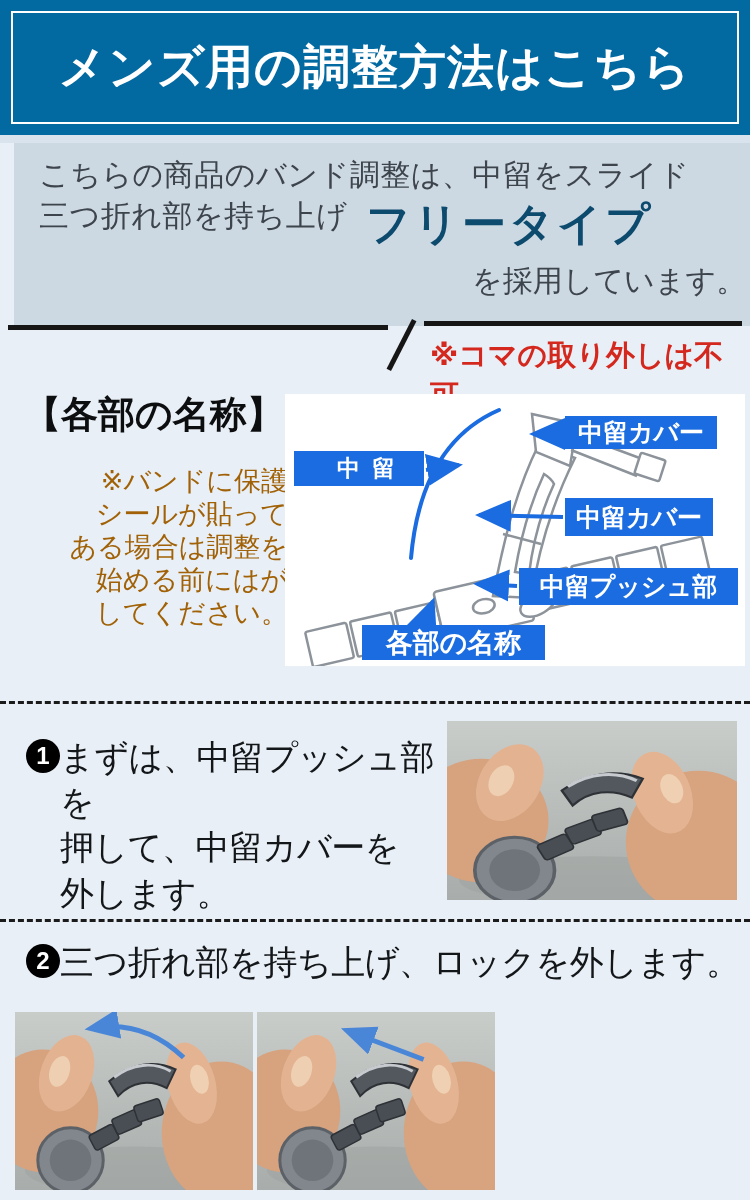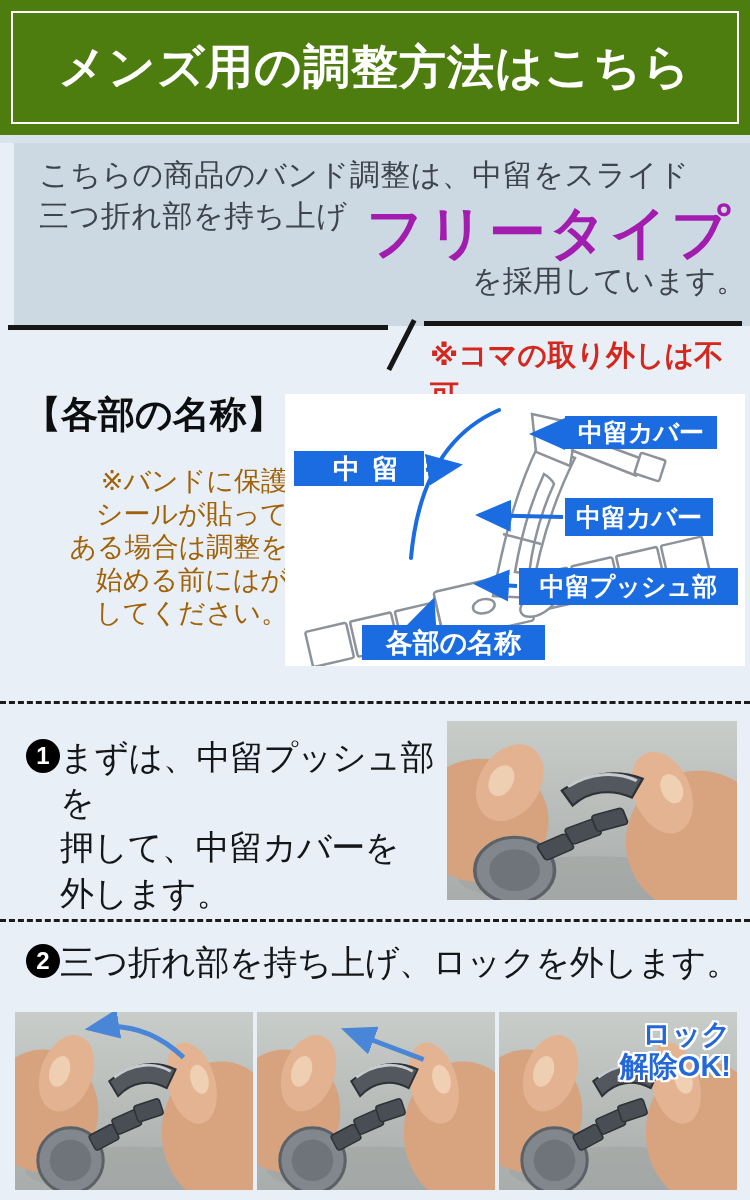--- a/index.html
+++ b/index.html
@@ -3,54 +3,54 @@
 <meta charset="utf-8">
 <style>
   * { margin:0; padding:0; box-sizing:border-box; }
   html,body { background:#ffffff; }
   .page {
     position:relative; width:750px; height:1200px; overflow:hidden;
     background:#e9eff6;
     font-family:"Liberation Sans","DejaVu Sans",sans-serif;
   }
   
-  .header { position:absolute; left:0; top:0; width:750px; height:135px; background:#4d7c0f; }
+  .header { position:absolute; left:0; top:0; width:750px; height:135px; background:#0369a1; }
   .header-border { position:absolute; left:11px; top:11px; right:11px; bottom:11px; border:2px solid #ffffff; }
   .header-title {
     position:absolute; left:0; top:0; width:100%; height:100%;
     display:flex; align-items:center; justify-content:center;
     color:#ffffff; font-size:47px; font-weight:bold; letter-spacing:1px;
   }
   .gap-strip { position:absolute; left:0; top:135px; width:750px; height:8px; background:#d9e3ed; }
   
   .intro { position:absolute; left:14px; top:143px; width:750px; height:183px; background:#ccd8e2; color:#3d444c;text-align:right; }
   .intro-line1 { position:absolute; left:25px; top:12px;  font-size:30px; letter-spacing:0.5px; }
   .intro-line2 { position:absolute; left:25px; top:53px;  font-size:30px; letter-spacing:0.5px; }
-  .intro-highlight { position:absolute; left:352px; top:52px; font-size:57px; font-weight:bold; color:#a21caf; letter-spacing:3px; }
+  .intro-highlight { position:absolute; left:352px; top:52px; font-size:44px; font-weight:bold; color:#0c4a6e; letter-spacing:3px; }
   .intro-suffix { position:absolute; left:458px; top:118px; font-size:30px; }
   
   .rule-left  { position:absolute; left:8px;   top:325px; width:380px; height:5px; background:#161616; }
   .rule-right { position:absolute; left:424px; top:321px; width:318px; height:5px; background:#161616; }
   .rule-slash { position:absolute; left:399px; top:317px; width:5px; height:56px; background:#161616; transform:rotate(27deg); }
   .warning-text { position:absolute; left:430px; top:336px; width:315px; font-size:29px; font-weight:bold; color:#d4281e; }
   
   .parts-heading { position:absolute; left:24px; top:390px; font-size:37px; font-weight:bold; color:#0c0e10; }
   .seal-note {
     position:absolute; left:20px; top:465px; width:268px;
     font-size:27px; line-height:1.22; color:#a16207;
     white-space:pre-line; padding-left:1em; text-indent:-1em;text-align:right;
   }
   .diagram-box { position:absolute; left:285px; top:394px; width:460px; height:272px; background:#ffffff; }
   .diagram-svg { position:absolute; left:0; top:0; width:460px; height:272px; }
   .part-label {
     position:absolute; background:#1a6ce0; color:#ffffff; font-weight:bold;
     display:flex; align-items:center; justify-content:center; white-space:nowrap;
   }
   .lbl-cover   { left:280px; top:22px;  width:152px; height:33px; font-size:25px; }
-  .lbl-clasp   { left:9px;   top:57px;  width:130px; height:35px; font-size:27px; letter-spacing:12px; padding-left:26px; }
+  .lbl-clasp   { left:9px;   top:57px;  width:130px; height:35px; font-size:23px; letter-spacing:12px; padding-left:26px; }
   .lbl-trifold { left:280px; top:104px; width:148px; height:38px; font-size:25px; }
   .lbl-push    { left:234px; top:174px; width:219px; height:37px; font-size:25px; }
   .lbl-band    { left:77px;  top:231px; width:183px; height:35px; font-size:27px; }
   
   .dash-sep { position:absolute; left:0; width:750px; height:0; border-top:3px dashed #1b1b1b; }
   .sep1 { top:701px; } .sep2 { top:919px; }
   
   .step-row { position:absolute; display:flex; align-items:flex-start; }
   .step1-row { left:26px; top:735px; width:420px; }
   .step2-row { left:26px; top:940px; width:720px; }
@@ -209,21 +209,14 @@
       <use href="#scene"></use>
       <path d="M170,46 Q130,8 80,16" fill="none" stroke="#4a86d8" stroke-width="5" marker-end="url(#pah)"></path>
     </svg>
   </div>
   <div class="photo photo-s2b">
     <svg viewBox="0 0 240 180" preserveAspectRatio="none">
       <use href="#scene"></use>
       <path d="M168,48 L94,20" fill="none" stroke="#4a86d8" stroke-width="5" marker-end="url(#pah)"></path>
     </svg>
   </div>
-  <div class="photo photo-s2c">
-    <svg viewBox="0 0 240 180" preserveAspectRatio="none">
-        <use href="#scene"></use>
-      </svg>
-    <div class="lock-label">ロック
-解除OK!</div>
-  </div>
 
 </div>
 
 </body></html>

